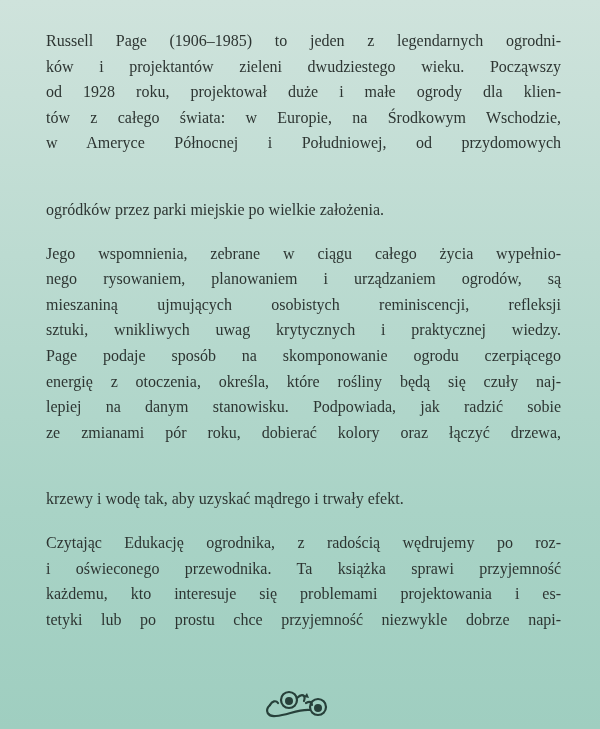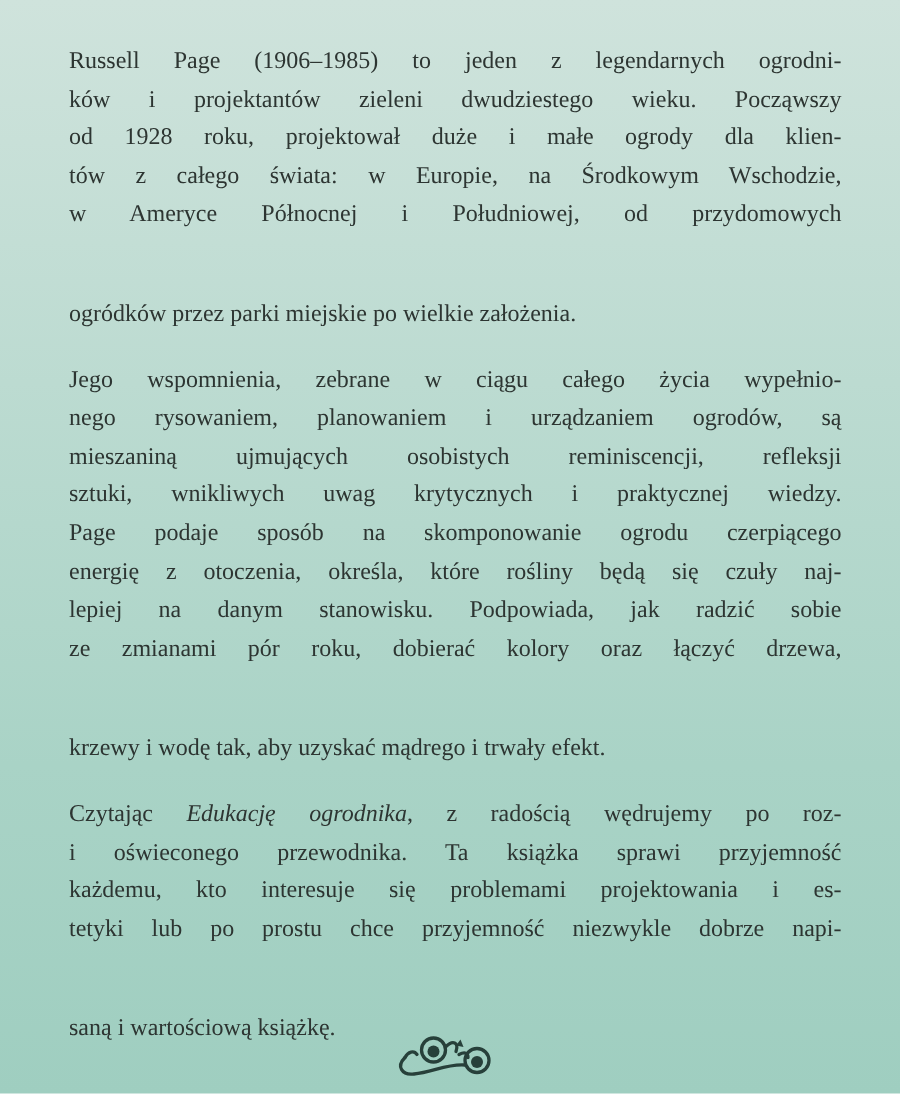--- a/index.html
+++ b/index.html
@@ -17,21 +17,21 @@
   }
   .para {
     margin: 0 0 18px 0;
     font-size: 16px;
     line-height: 25.6px;
     text-align: justify;
     hyphens: manual;
   }
   .para .line { display: block; text-align: justify; text-align-last: justify; white-space: nowrap; }
   .para .line.last { text-align-last: left; margin-top: 41px; }
-  .para .it { font-style: italic; }
+  .para .it { }
   .ornament {
     position: absolute;
     left: 260px; top: 683px;
     width: 80px; height: 40px;
   }
 </style>
 </head>
 <body>
 
 <div class="page">
@@ -55,21 +55,20 @@
     <span class="line">lepiej na danym stanowisku. Podpowiada, jak radzić sobie</span>
     <span class="line">ze zmianami pór roku, dobierać kolory oraz łączyć drzewa,</span>
     <span class="line last">krzewy i wodę tak, aby uzyskać mądrego i trwały efekt.</span>
   </p>
 
   <p class="para">
     <span class="line"><span>Czytając </span><span class="it">Edukację ogrodnika</span><span>, z radością wędrujemy po roz-</span></span>
     <span class="line">i oświeconego przewodnika. Ta książka sprawi przyjemność</span>
     <span class="line">każdemu, kto interesuje się problemami projektowania i es-</span>
     <span class="line">tetyki lub po prostu chce przyjemność niezwykle dobrze napi-</span>
-    <span class="line last">saną i wartościową książkę.</span>
   </p>
 </div>
 
 <svg class="ornament" viewBox="0 0 80 40">
   <g fill="none" stroke="#27403a" stroke-width="2.2" stroke-linecap="round">
     <path d="M10 22 C4 28, 8 34, 16 33 C28 32, 38 26, 50 27"></path>
     <path d="M10 22 C12 18, 16 17, 18 20"></path>
     <circle cx="29" cy="17" r="8"></circle>
     <path d="M37 15 C42 10, 46 12, 44 18"></path>
     <circle cx="58" cy="24" r="8"></circle>

